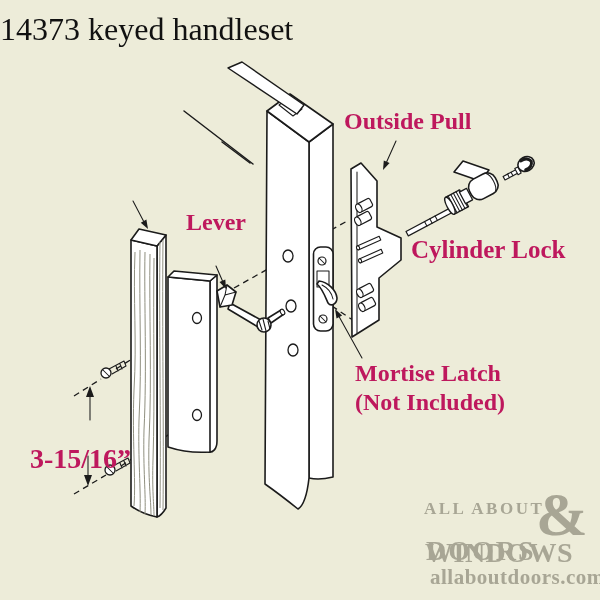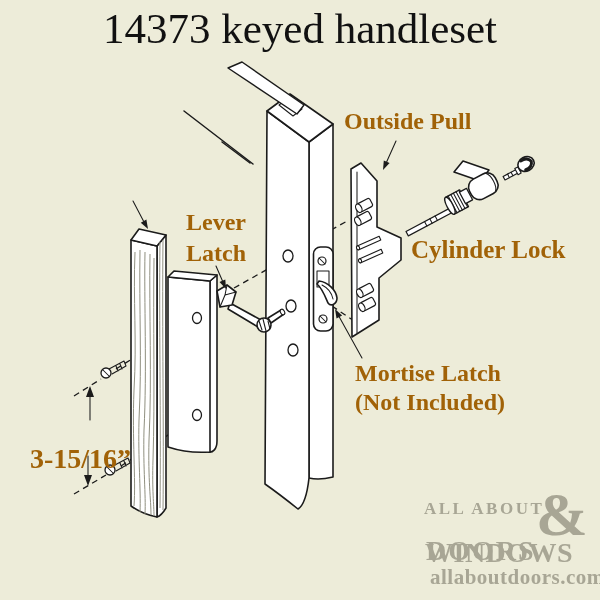--- a/index.html
+++ b/index.html
@@ -5,24 +5,24 @@
   :root{
     --background:#edecd9; --line:#1b1b1b; --watermark:#a8a695; --grain:#8f8f7f;
   }
   html,body{margin:0;padding:0;}
   .stage{
     position:relative;width:600px;height:600px;background:var(--background);
     font-family:"Liberation Serif","DejaVu Serif",serif;overflow:hidden;
   }
   .stage svg{position:absolute;left:0;top:0;}
   .title{
-    position:absolute;left:0;top:2px;width:100%;text-align:center;
-    font-size:43px;line-height:54px;font-weight:normal;color:#111;white-space:nowrap;
+    position:absolute;left:0;top:2px;width:100%;text-align:left;
+    font-size:32px;line-height:54px;font-weight:normal;color:#111;white-space:nowrap;
   }
-  .label{position:absolute;color:#a16207;font-weight:bold;white-space:nowrap;font-size:24px;}
+  .label{position:absolute;color:#be185d;font-weight:bold;white-space:nowrap;font-size:24px;}
   .wm{position:absolute;color:var(--watermark);font-weight:bold;white-space:nowrap;}
   .part{fill:#ffffff;stroke:var(--line);stroke-width:1.6;stroke-linejoin:round;}
   .ln{fill:none;stroke:var(--line);stroke-width:1.5;stroke-linecap:round;stroke-linejoin:round;}
   .thin{stroke-width:1.05;}
   .dash{fill:none;stroke:var(--line);stroke-width:1.3;stroke-dasharray:6 4.5;}
   .dark{fill:var(--line);stroke:none;}
   .grain{fill:none;stroke:var(--grain);stroke-width:1;}
 </style>
 </head>
 <body>
@@ -205,21 +205,20 @@
         <polygon class="dark" points="335,309 336.5,318.4 342.1,315.4"></polygon>
       </g>
     </g>
   </svg>
 
   <div class="title">14373 keyed handleset</div>
 
 
   <div class="label" style="left:186px;top:207px;line-height:31px;text-align:right;">
     <div>Lever</div>
-    <div>Latch</div>
   </div>
 
   <div class="label" style="left:344px;top:108px;">Outside Pull</div>
 
   <div class="label" style="left:355px;top:359px;line-height:29px;">
     <div>Mortise Latch</div>
     <div>(Not Included)</div>
   </div>
 
   <div class="label" style="left:411px;top:236px;font-size:25px;">Cylinder Lock</div>

